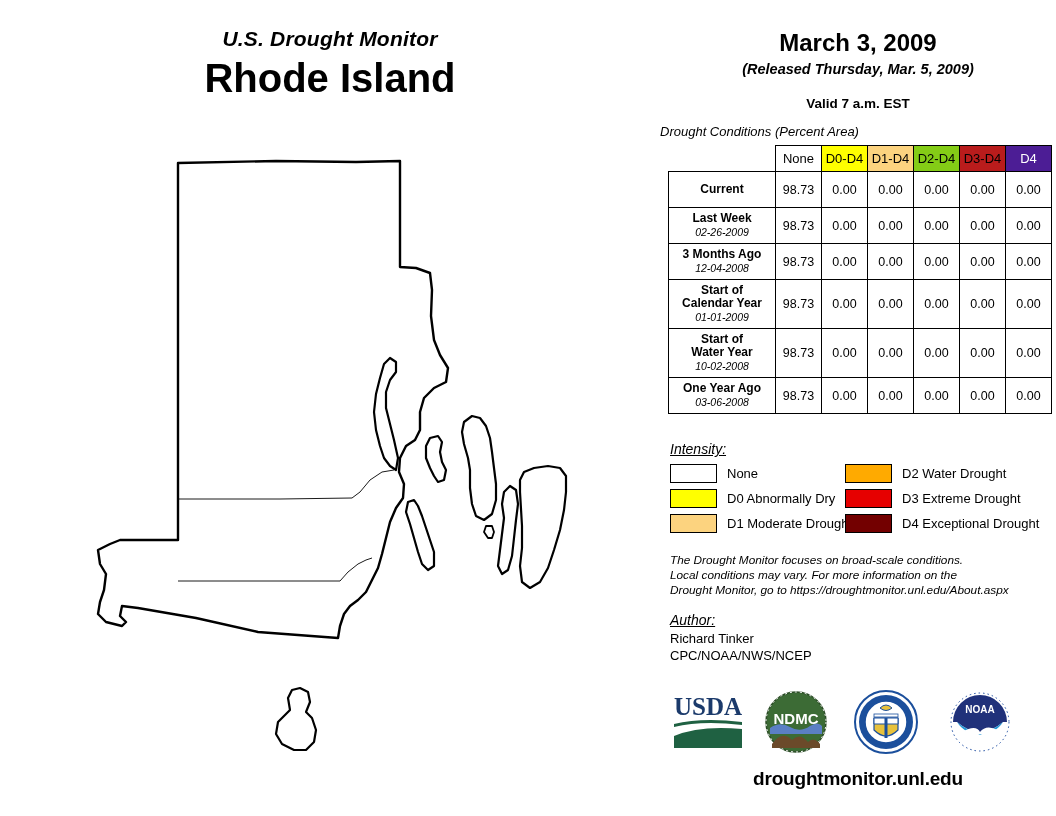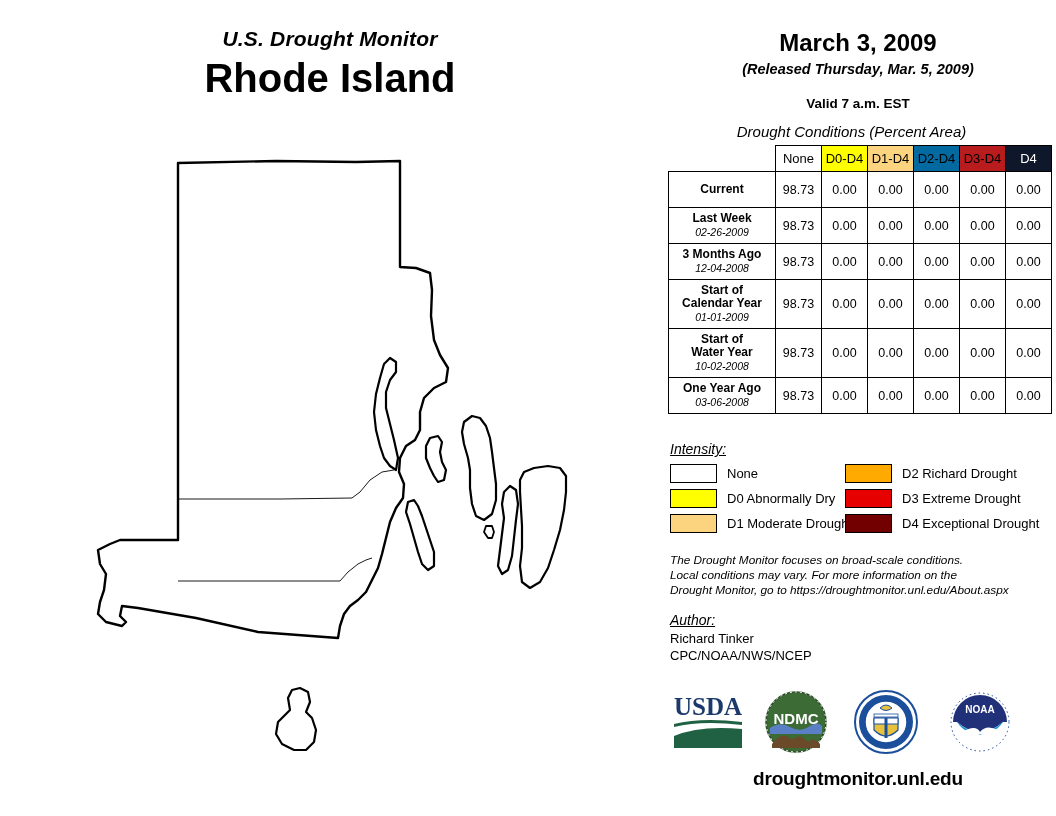--- a/index.html
+++ b/index.html
@@ -76,22 +76,22 @@
     font-size: 13.5px;
     font-weight: bold;
     line-height: 19px;
     margin-top: 15px;
   }
 
   #table-caption {
     position: absolute;
     left: 0; top: 124px;
     width: 383px;
-    text-align: center;
-    font-size: 15px;
+    text-align: left;
+    font-size: 13px;
     font-style: italic;
     line-height: 16px;
   }
 
   
   #stats-table {
     position: absolute;
     left: 8px; top: 145px;
     border-collapse: collapse;
     font-size: 11.5px;
@@ -110,23 +110,23 @@
   #stats-table thead th {
     height: 25px;
     font-size: 13px;
     font-weight: normal;
     border: 1px solid #000000;
     width: 45px;
   }
   #stats-table thead th.h-none { background: #ffffff; }
   #stats-table thead th.h-d0   { background: #ffff00; }
   #stats-table thead th.h-d1   { background: #fcd37f; }
-  #stats-table thead th.h-d2   { background: #0369a1; margin-left: 40px; }
+  #stats-table thead th.h-d2   { background: #84cc16; margin-left: 40px; }
   #stats-table thead th.h-d3   { background: #b91c1c; color: #000; }
-  #stats-table thead th.h-d4   { background: #0f172a; color: #ffffff; }
+  #stats-table thead th.h-d4   { background: #4c1d95; color: #ffffff; }
 
   #stats-table tbody td.rowlabel {
     width: 98px;
     padding: 4px 4px;
     text-align: center;
     line-height: 13px;
   }
   #stats-table tbody td.rowlabel .rl-title {
     font-weight: bold;
     font-size: 12px;
@@ -398,21 +398,21 @@
 
   <div id="intensity-block">
     <div id="intensity-heading">Intensity:</div>
     <div id="legend-grid">
       <div class="legend-item">
         <span class="legend-swatch" style="background:#ffffff"></span>
         <span class="legend-label">None</span>
       </div>
       <div class="legend-item">
         <span class="legend-swatch" style="background:#ffaa00"></span>
-        <span class="legend-label">D2 Richard Drought</span>
+        <span class="legend-label">D2 Water Drought</span>
       </div>
       <div class="legend-item">
         <span class="legend-swatch" style="background:#ffff00"></span>
         <span class="legend-label">D0 Abnormally Dry</span>
       </div>
       <div class="legend-item">
         <span class="legend-swatch" style="background:#e60000"></span>
         <span class="legend-label">D3 Extreme Drought</span>
       </div>
       <div class="legend-item">

